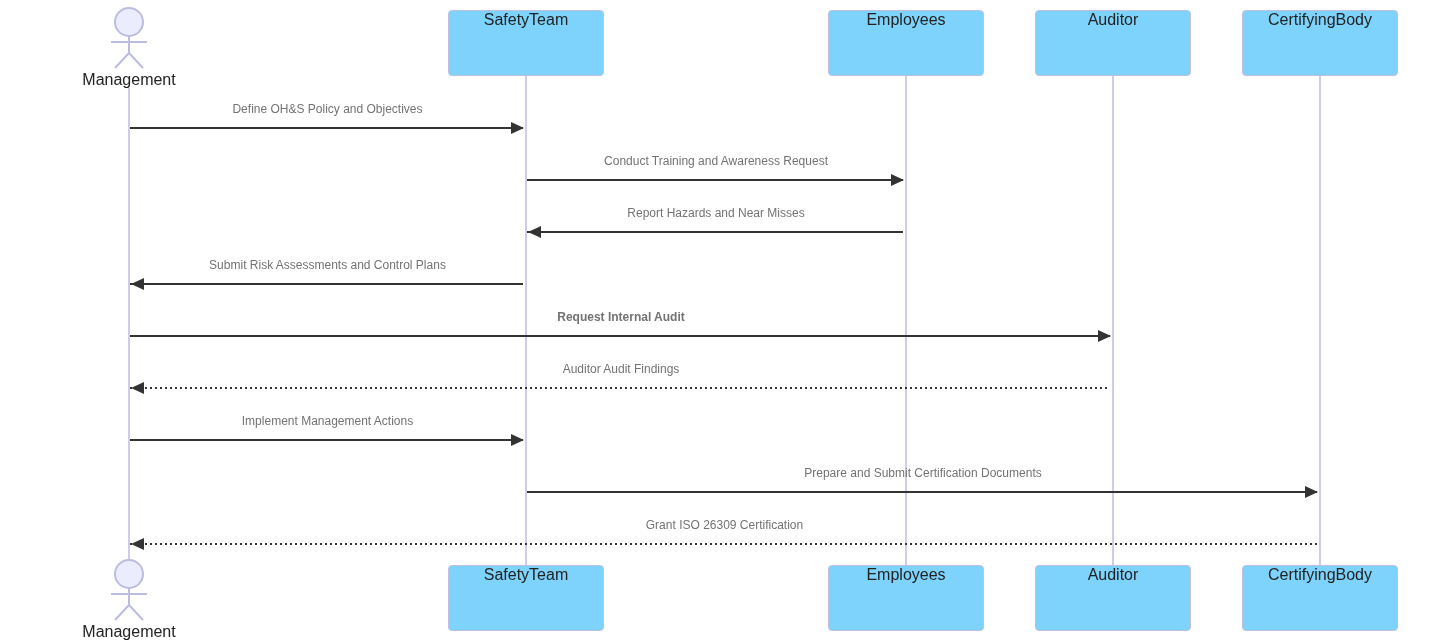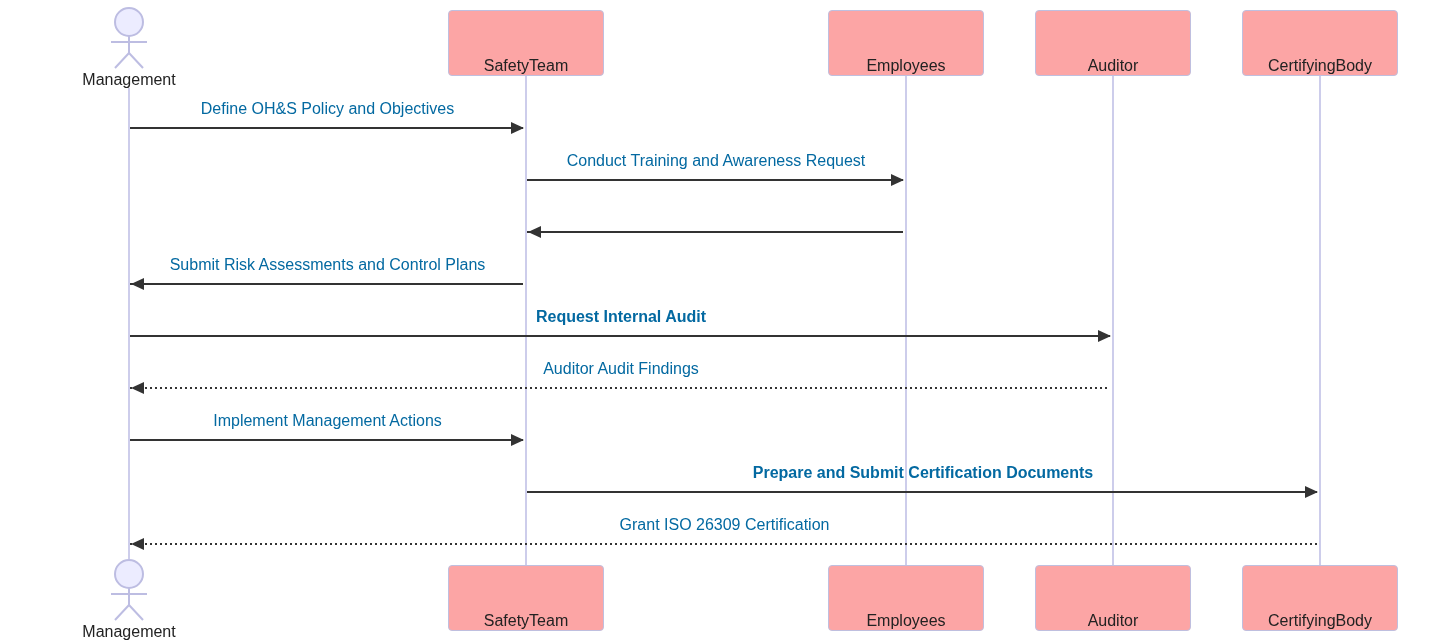--- a/index.html
+++ b/index.html
@@ -17,26 +17,26 @@
   }
   .lifeline {
     position: absolute;
     width: 2px;
     background: #cdcdeb;
   }
   .pbox {
     position: absolute;
     width: 156px;
     height: 66px;
-    background: #fca5a5;
+    background: #7dd3fc;
     border: 1px solid #bfbfdf;
     border-radius: 4px;
     box-sizing: border-box;
     display: flex;
-    align-items: flex-end;
+    align-items: flex-start;
     justify-content: center;
   }
   .pbox span {
     font-size: 16px;
     color: #222222;
   }
   .actor-figure {
     position: absolute;
     width: 60px;
     height: 62px;
@@ -44,22 +44,22 @@
   .actor-label {
     position: absolute;
     font-size: 16px;
     color: #222222;
     text-align: center;
     transform: translateX(-50%);
     white-space: nowrap;
   }
   .msg-label {
     position: absolute;
-    font-size: 16px;
-    color: #0369a1;
+    font-size: 12px;
+    color: #737373;
     transform: translateX(-50%);
     white-space: nowrap;
     line-height: 18px;
   }
   .msg-line {
     position: absolute;
     height: 2px;
   }
   .msg-line.solid { background: #333333; }
   .msg-line.dotted {
@@ -123,33 +123,34 @@
     </div>
     <div class="pbox" style="left: 1242px; top: 565px;">
       <span>CertifyingBody</span>
     </div>
     <div class="msg-label" style="left: 327.5px; top: 100px;">Define OH&amp;S Policy and Objectives</div>
     <div class="msg-line solid" style="left: 130px; top: 127px; width: 393px;"></div>
     <div class="arrowhead right" style="left: 511px; top: 122px;"></div>
     <div class="msg-label" style="left: 716px; top: 152px;">Conduct Training and Awareness Request</div>
     <div class="msg-line solid" style="left: 527px; top: 179px; width: 376px;"></div>
     <div class="arrowhead right" style="left: 891px; top: 174px;"></div>
+    <div class="msg-label" style="left: 716px; top: 204px;">Report Hazards and Near Misses</div>
     <div class="msg-line solid" style="left: 527px; top: 231px; width: 376px;"></div>
     <div class="arrowhead left" style="left: 528px; top: 226px;"></div>
     <div class="msg-label" style="left: 327.5px; top: 256px;">Submit Risk Assessments and Control Plans</div>
     <div class="msg-line solid" style="left: 130px; top: 283px; width: 393px;"></div>
     <div class="arrowhead left" style="left: 131px; top: 278px;"></div>
     <div class="msg-label" style="left: 621px; top: 308px; font-weight: bold;">Request Internal Audit</div>
     <div class="msg-line solid" style="left: 130px; top: 335px; width: 980px;"></div>
     <div class="arrowhead right" style="left: 1098px; top: 330px;"></div>
     <div class="msg-label" style="left: 621px; top: 360px;">Auditor Audit Findings</div>
     <div class="msg-line dotted" style="left: 130px; top: 387px; width: 980px;"></div>
     <div class="arrowhead left" style="left: 131px; top: 382px;"></div>
     <div class="msg-label" style="left: 327.5px; top: 412px;">Implement Management Actions</div>
     <div class="msg-line solid" style="left: 130px; top: 439px; width: 393px;"></div>
     <div class="arrowhead right" style="left: 511px; top: 434px;"></div>
-    <div class="msg-label" style="left: 923px; top: 464px; font-weight: bold;">Prepare and Submit Certification Documents</div>
+    <div class="msg-label" style="left: 923px; top: 464px;">Prepare and Submit Certification Documents</div>
     <div class="msg-line solid" style="left: 527px; top: 491px; width: 790px;"></div>
     <div class="arrowhead right" style="left: 1305px; top: 486px;"></div>
     <div class="msg-label" style="left: 724.5px; top: 516px;">Grant ISO 26309 Certification</div>
     <div class="msg-line dotted" style="left: 130px; top: 543px; width: 1187px;"></div>
     <div class="arrowhead left" style="left: 131px; top: 538px;"></div>
   </div>
 
 </body></html>

